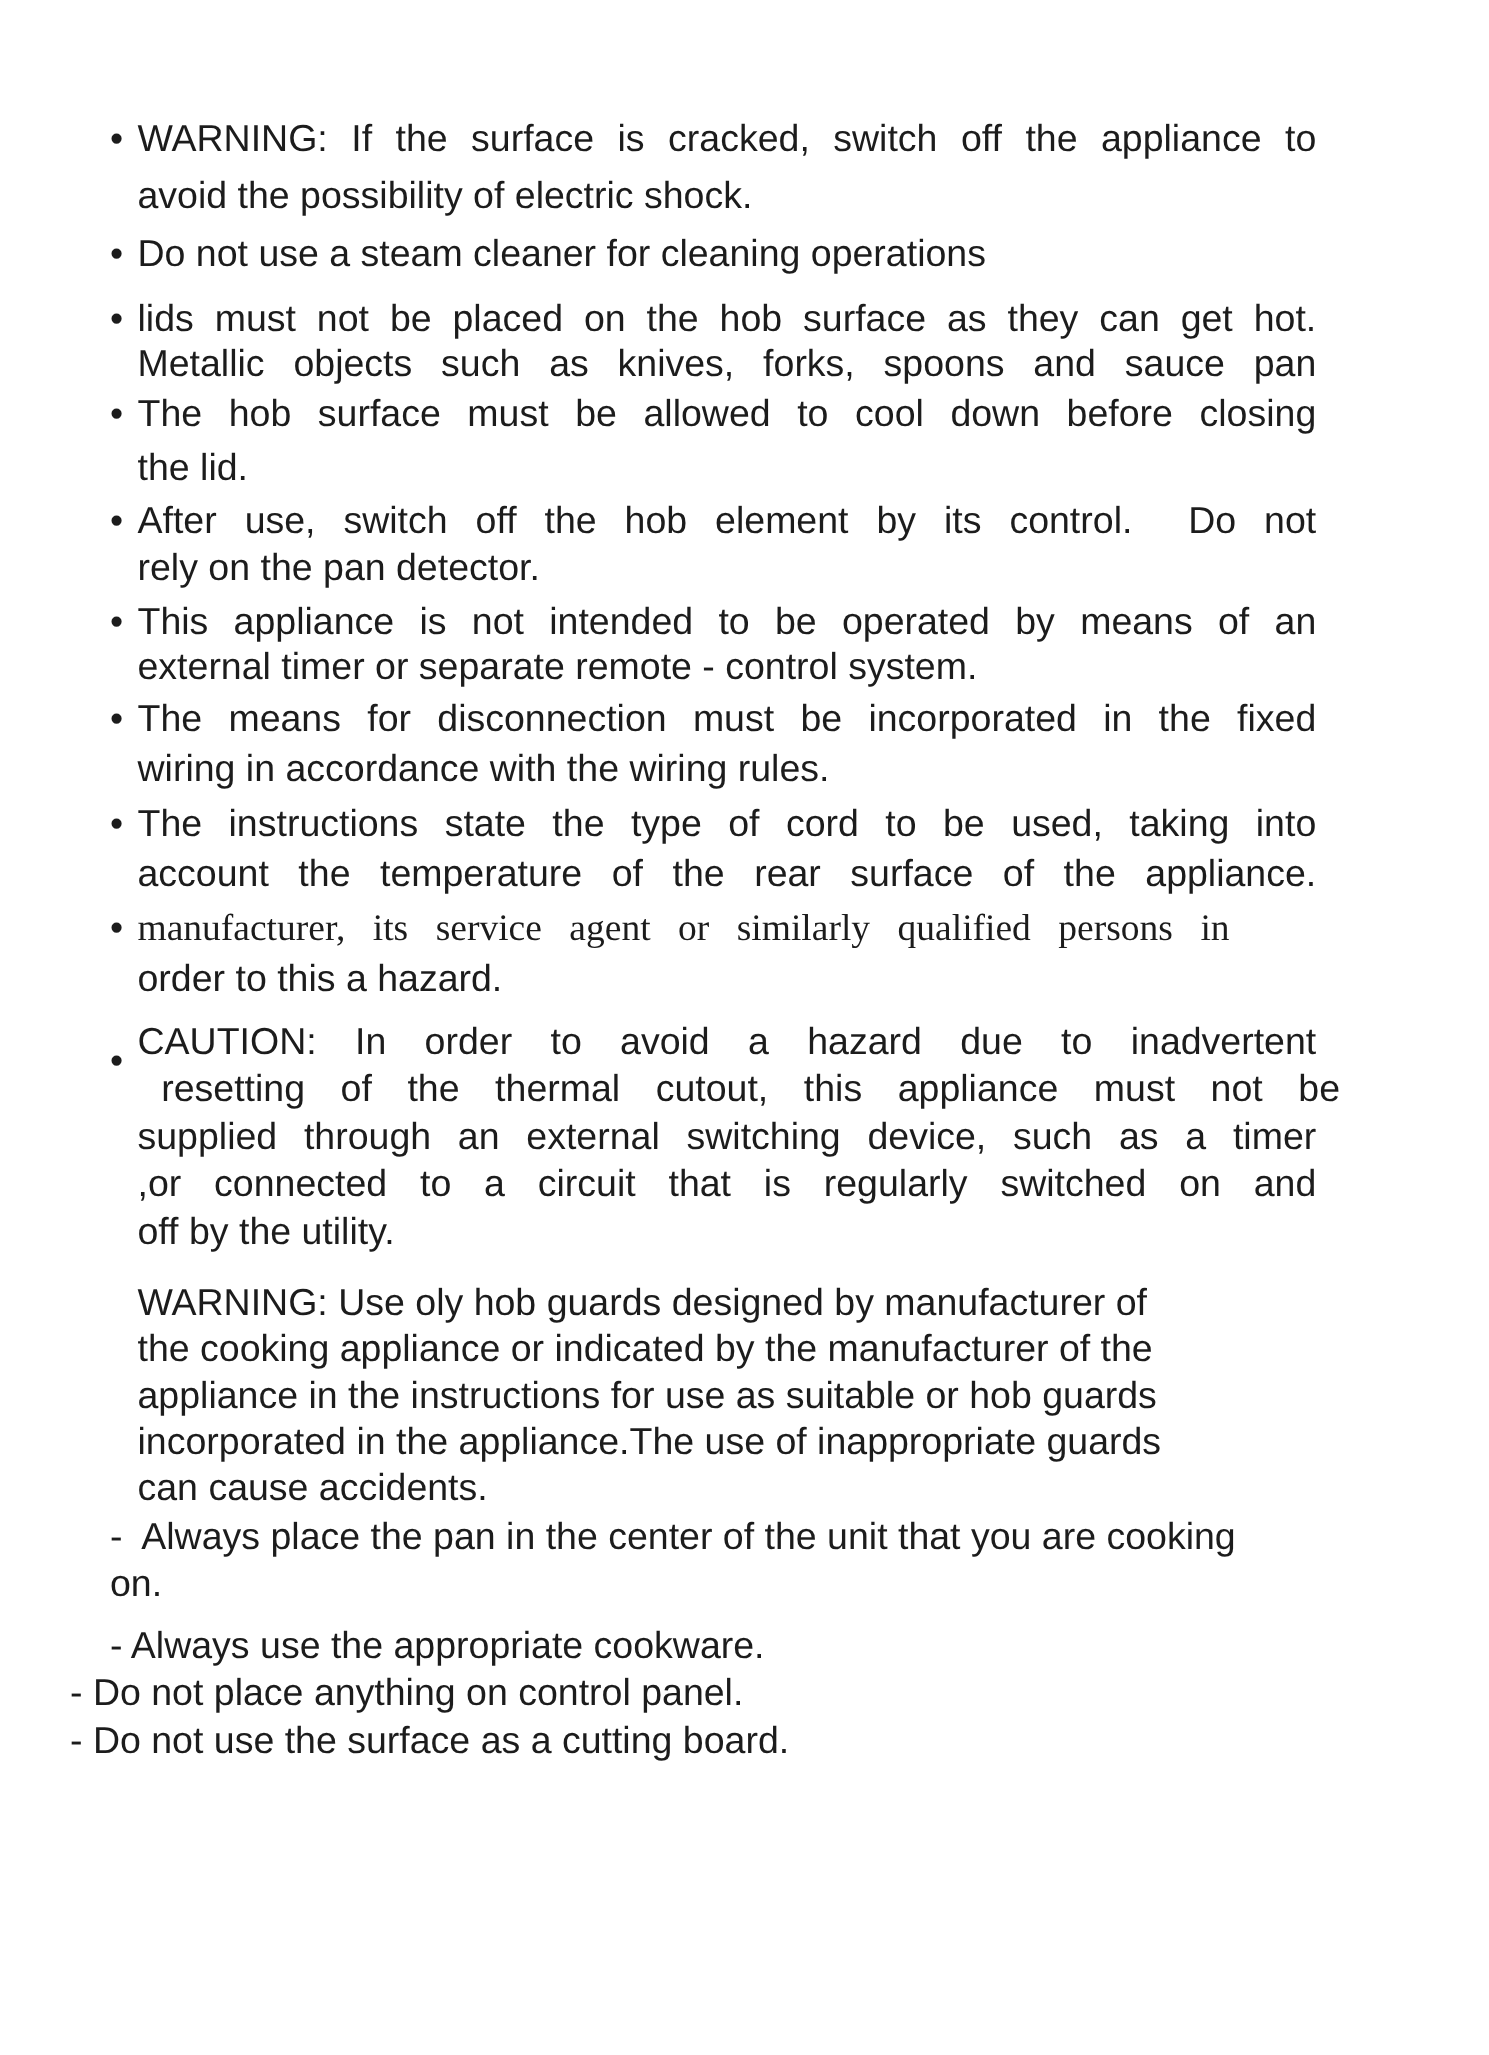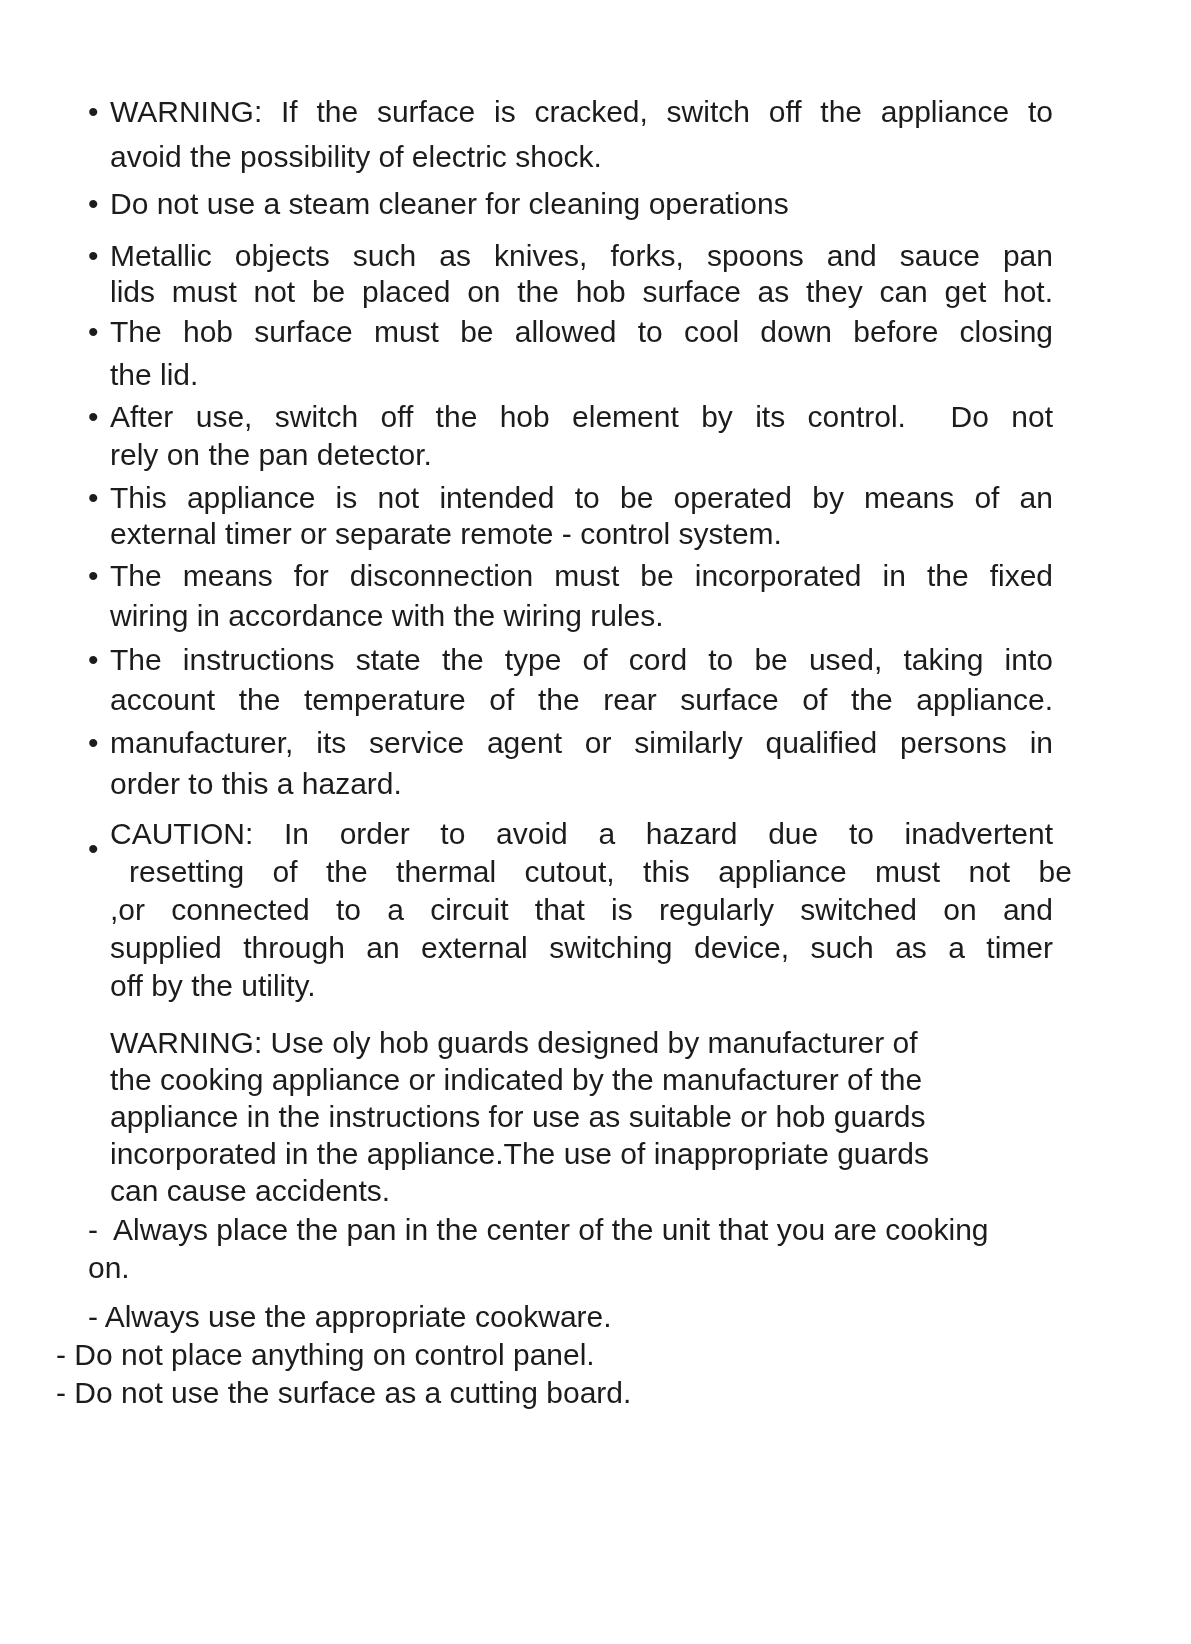--- a/index.html
+++ b/index.html
@@ -63,22 +63,22 @@
     <div class="line">avoid the possibility of electric shock.</div>
   </div>
 
   <div class="item pad lh45 mt2">
     <span class="bullet">•</span>
     <div class="line">Do not use a steam cleaner for cleaning operations</div>
   </div>
 
   <div class="item pad lh36 mt12">
     <span class="bullet">•</span>
+    <div class="line j" style="word-spacing: 8.39423px;">lids must not be placed on the hob surface as they can get hot.</div>
     <div class="line j" style="word-spacing: 14.7292px;">Metallic objects such as knives, forks, spoons and sauce pan</div>
-    <div class="line j" style="word-spacing: 8.39423px;">lids must not be placed on the hob surface as they can get hot.</div>
   </div>
 
 
   <div class="item pad lh43">
     <span class="bullet">•</span>
     <div class="line j" style="word-spacing: 12.9187px;">The hob surface must be allowed to cool down before closing</div>
     <div class="line">the lid.</div>
   </div>
 
   <div class="item pad lh38 mt2">
@@ -100,30 +100,30 @@
   </div>
 
   <div class="item pad lh40 mt4">
     <span class="bullet">•</span>
     <div class="line j" style="word-spacing: 12.8054px;">The instructions state the type of cord to be used, taking into</div>
     <div class="line j" style="word-spacing: 15.2778px;">account the temperature of the rear surface of the appliance.</div>
   </div>
 
   <div class="item pad lh41 mt2">
     <span class="bullet">•</span>
-    <div class="line j" style="word-spacing: 14.4941px;">manufacturer, its service agent or similarly qualified persons in</div>
+    <div class="line j" style="word-spacing: 14.4941px; font-family: Liberation Serif, serif;">manufacturer, its service agent or similarly qualified persons in</div>
     <div class="line">order to this a hazard.</div>
   </div>
 
   <div class="item pad lh38 mt11">
     <span class="bullet low">•</span>
     <div class="line j" style="word-spacing: 22.3264px;">CAUTION: In order to avoid a hazard due to inadvertent</div>
     <div class="line j" style="word-spacing: 20.099px; margin-left: 19px;">resetting of the thermal cutout, this appliance must not be</div>
+    <div class="line j" style="word-spacing: 13.059px;">supplied through an external switching device, such as a timer</div>
     <div class="line j" style="word-spacing: 17.925px;">,or connected to a circuit that is regularly switched on and</div>
-    <div class="line j" style="word-spacing: 13.059px;">supplied through an external switching device, such as a timer</div>
     <div class="line">off by the utility.</div>
   </div>
 
   <div class="item pad lh37 mt19">
     <div class="line">WARNING: Use oly hob guards designed by manufacturer of</div>
     <div class="line">the cooking appliance or indicated by the manufacturer of the</div>
     <div class="line">appliance in the instructions for use as suitable or hob guards</div>
     <div class="line">incorporated in the appliance.The use of inappropriate guards</div>
     <div class="line">can cause accidents.</div>
   </div>

